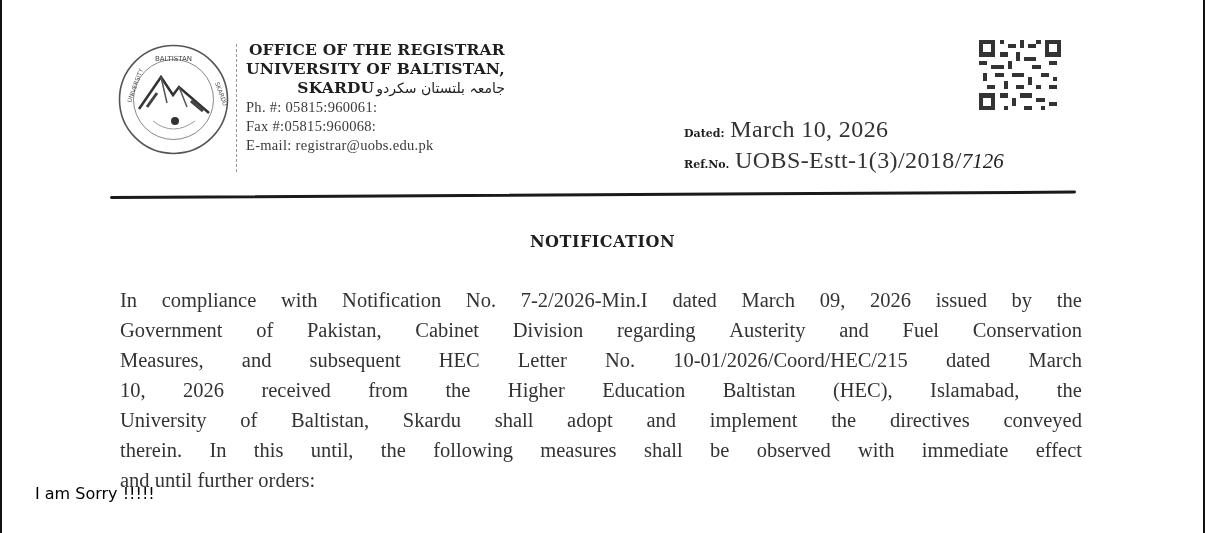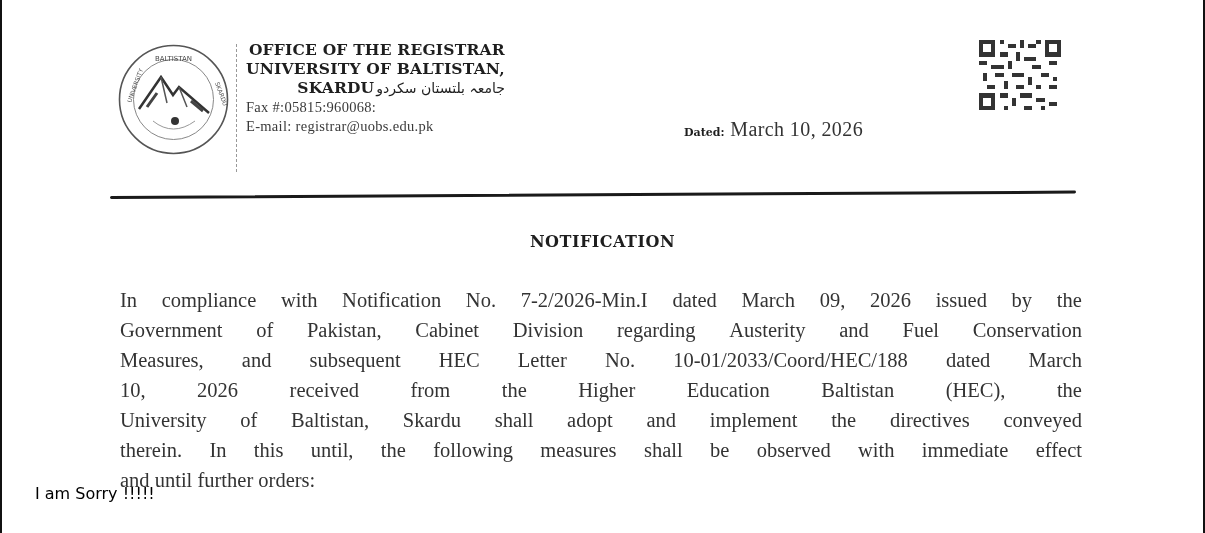--- a/index.html
+++ b/index.html
@@ -24,21 +24,21 @@
   .office .c {
     font-family: "Liberation Serif", serif; font-size: 14.5px; color: #3a3a3a;
     line-height: 19px; white-space: nowrap; letter-spacing: 0.3px;
   }
 
   .qr { position: absolute; left: 979px; top: 40px; width: 82px; height: 70px; }
 
   .meta { position: absolute; left: 684px; top: 116px; white-space: nowrap; }
   .meta .row { font-size: 18px; line-height: 26px; color: #333; }
   .meta .k { font-family: "DejaVu Serif", serif; font-weight: bold; color: #1e1e1e; font-size: 11px; }
-  .meta .v { font-family: "Liberation Serif", serif; font-size: 20px; letter-spacing: 0.4px; }
+  .meta .v { font-family: "Liberation Serif", serif; font-size: 24px; letter-spacing: 0.4px; }
   .meta .hand { font-family: "Liberation Serif", serif; font-style: italic; font-size: 21px; color: #222; }
 
   .rule { position: absolute; left: 110px; top: 196px; width: 966px; height: 3px; background: #1a1a1a; transform: rotate(-0.32deg); transform-origin: left center; border-radius: 2px; }
 
   .title { position: absolute; left: 0; width: 1205px; top: 232px; text-align: center; }
   .title span { font-family: "DejaVu Serif", serif; font-weight: bold; font-size: 16px; letter-spacing: 0.5px; color: #1e1e1e; }
 
   .body { position: absolute; left: 120px; top: 285px; width: 962px; }
   .body .line {
     font-family: "Liberation Serif", serif; font-size: 20.5px; line-height: 30px; color: #333;
@@ -70,20 +70,21 @@
   <text x="14" y="60" font-size="6" fill="#555" font-family="DejaVu Sans, sans-serif" transform="rotate(-70 14 60)">UNIVERSITY</text>
   <text x="98" y="40" font-size="6" fill="#555" font-family="DejaVu Sans, sans-serif" transform="rotate(70 98 40)">SKARDU</text>
 </svg>
 
 <div class="vsep"></div>
 
 <div class="office">
   <div class="l1">OFFICE OF THE REGISTRAR</div>
   <div class="l2">UNIVERSITY OF BALTISTAN,</div>
   <div class="l3"><span>SKARDU</span><span class="urdu">جامعہ بلتستان سکردو</span></div>
+  <div class="c">Ph. #: 05815:960061:</div>
   <div class="c">Fax #:05815:960068:</div>
   <div class="c">E-mail: registrar@uobs.edu.pk</div>
 </div>
 
 <svg class="qr" viewBox="0 0 20 17" shape-rendering="crispEdges">
   <rect x="0" y="0" width="20" height="17" fill="#fff"></rect>
   <g fill="#333">
     <rect x="0" y="0" width="4" height="4"></rect>
       <rect x="1" y="1" width="2" height="2" fill="#fff"></rect>
     <rect x="16" y="0" width="4" height="4"></rect>
@@ -123,20 +124,24 @@
       <rect x="11" y="16" width="2" height="1"></rect>
       <rect x="15" y="16" width="1" height="1"></rect>
   </g>
 </svg>
 
 <div class="meta">
   <div class="row">
     <span class="k">Dated:</span>
     <span class="v">March 10, 2026</span>
   </div>
+  <div class="row">
+    <span class="k">Ref.No.</span>
+    <span class="v">UOBS-Estt-1(3)/2018/</span><span class="hand">7126</span>
+  </div>
 </div>
 
 <div class="rule"></div>
 
 <div class="title">
   <span>NOTIFICATION</span>
 </div>
 
 <div class="body">
   <div class="line">
@@ -166,34 +171,35 @@
       <span>Fuel</span>
       <span>Conservation</span>
     </div>
   <div class="line">
       <span>Measures,</span>
       <span>and</span>
       <span>subsequent</span>
       <span>HEC</span>
       <span>Letter</span>
       <span>No.</span>
-      <span>10-01/2033/Coord/HEC/188</span>
+      <span>10-01/2026/Coord/HEC/215</span>
       <span>dated</span>
       <span>March</span>
     </div>
   <div class="line">
       <span>10,</span>
       <span>2026</span>
       <span>received</span>
       <span>from</span>
       <span>the</span>
       <span>Higher</span>
       <span>Education</span>
       <span>Baltistan</span>
       <span>(HEC),</span>
+      <span>Islamabad,</span>
       <span>the</span>
     </div>
   <div class="line">
       <span>University</span>
       <span>of</span>
       <span>Baltistan,</span>
       <span>Skardu</span>
       <span>shall</span>
       <span>adopt</span>
       <span>and</span>

